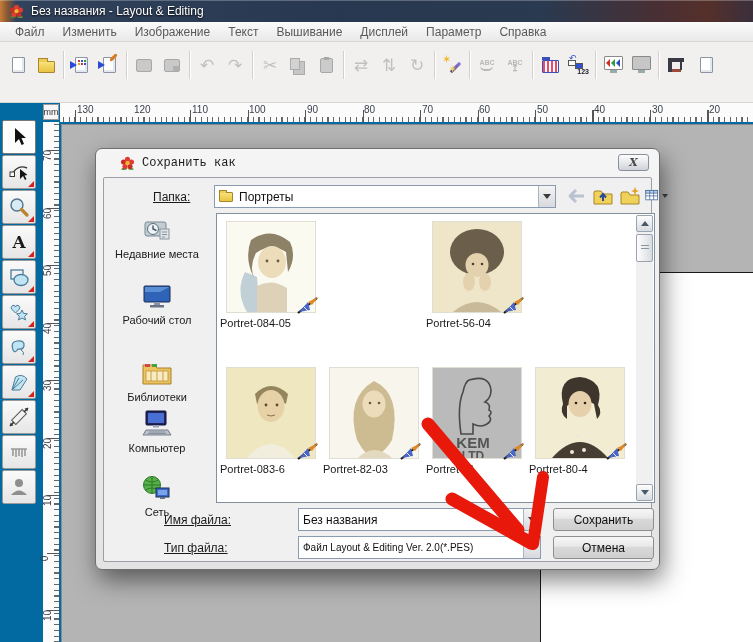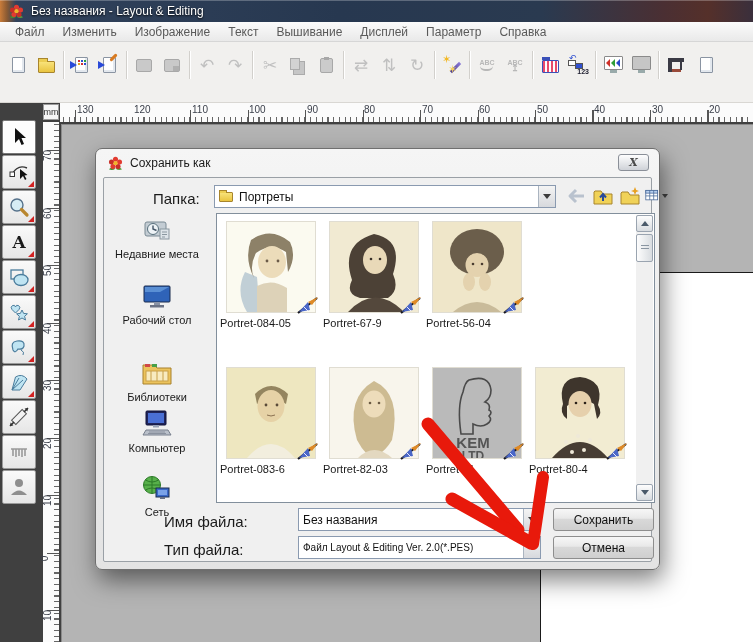--- a/index.html
+++ b/index.html
@@ -1,18 +1,18 @@
 <!DOCTYPE html>
 <html><head>
 <meta charset="utf-8">
 <style>
   * { margin:0; padding:0; box-sizing:border-box; }
   html,body { width:753px; height:642px; }
   body { font-family:"Liberation Sans", sans-serif; background:#f0f0f0; }
-  #stage { position:relative; width:753px; height:642px; overflow:hidden; background:#404040; }
+  #stage { position:relative; width:753px; height:642px; overflow:hidden; background:#0369a1; }
 
   
   .titlebar { position:absolute; left:0; top:0; width:753px; height:22px;
     background:linear-gradient(90deg,#c97c3a 0px,#8a5a33 7px,#31425c 16px,#273850 45%,#2a3a50 72%,#4a2f33 88%,#55302a 94%,#3a2f3c 100%);
     box-shadow:inset 0 1px 0 rgba(255,255,255,.25); display:flex; align-items:center; }
   .titlebar .app-icon { width:15px; height:15px; margin-left:9px; }
   .titlebar .title { color:#fff; font-size:12px; margin-left:7px; text-shadow:0 1px 2px #000; }
 
   .menubar { position:absolute; left:0; top:22px; width:753px; height:20px;
     background:linear-gradient(#fbfbfb,#e9e9e9); border-bottom:1px solid #d6d6d6;
@@ -102,31 +102,31 @@
     border:1px solid #9a9a9a; border-radius:2px; display:flex; align-items:center; justify-content:center;
     position:relative; }
   .ptool.active { background:#fdfdfd; border-color:#777; box-shadow:inset 0 0 0 1px #fff; }
   .ptool.fly::after { content:""; position:absolute; right:1px; bottom:1px; width:0; height:0;
     border-left:6px solid transparent; border-bottom:6px solid #d22222; }
 
   
   .dialog { position:absolute; left:95px; top:148px; width:565px; height:422px;
     background:linear-gradient(#f5f5f5,#e3e3e3); border:1px solid #6f6f6f; border-radius:7px;
     box-shadow:3px 10px 24px rgba(0,0,0,.5); z-index:10; }
-  .dlg-title { position:absolute; left:0; top:0; width:100%; height:28px; display:flex; align-items:center; }
+  .dlg-title { position:absolute; left:12px; top:0; width:100%; height:28px; display:flex; align-items:center;font-family:Liberation Mono, monospace; }
   .dlg-title .d-icon { width:15px; height:15px; margin-left:12px; }
   .dlg-title .d-text { font-size:12px; color:#1a1a1a; margin-left:7px; }
   .dlg-close { position:absolute; right:10px; top:5px; width:31px; height:17px;
     background:linear-gradient(#fefefe,#cfd2d8); border:1px solid #8a8f98; border-radius:3px;
     display:flex; align-items:center; justify-content:center;
     font-family:"DejaVu Serif", serif; font-style:italic; font-weight:bold; font-size:11px; color:#4a4a4a; }
   .dlg-body { position:absolute; left:7px; top:28px; right:7px; bottom:7px; background:#f0f0f0;
     border:1px solid #9aa0a6; border-radius:2px; }
 
-  .lbl { position:absolute; font-size:15px; color:#1a1a1a; }
+  .lbl { position:absolute; font-size:12px; color:#1a1a1a;text-decoration:underline; }
 
   .combo { position:absolute; height:23px; background:#fff; border:1px solid #8a9ab0;
     display:flex; align-items:center; font-size:12px; color:#111; }
   .combo .cfolder { width:14px; height:10px; background:linear-gradient(#f8e27a,#e9c440);
     border:1px solid #a8852c; border-radius:1px; margin:0 6px 0 4px; position:relative; flex:none; }
   .combo .cfolder::before { content:""; position:absolute; top:-3px; left:-1px; width:6px; height:2px;
     background:#eccd52; border:1px solid #a8852c; border-bottom:none; }
   .combo .val { flex:1; padding-left:4px; white-space:nowrap; overflow:hidden; }
   .combo .val.pad { padding-left:0; }
   .cmb-btn { width:17px; height:100%; border-left:1px solid #aab4c0;
@@ -524,36 +524,20 @@
               <path d="M30 64 Q45 56 60 66 L60 90 L30 90 Z" fill="#ddd2b8"></path>
               <circle cx="40" cy="39" r="1.4" fill="#6a5a48"></circle>
               <circle cx="51" cy="39" r="1.4" fill="#6a5a48"></circle>
             </svg>
           <svg class="pes-badge">
               <use href="#pes"></use>
             </svg>
         </div>
         <div class="fname">Portret-084-05</div>
       </div>
-      <div class="file" style="left:106px; top:8px">
-        <div class="thumb">
-          <svg class="art" viewBox="0 0 88 90">
-              <rect width="88" height="90" fill="#f1ead2"></rect>
-              <path d="M22 58 Q10 22 44 12 Q74 18 63 52 Q70 68 58 76 L30 76 Q15 72 22 58 Z" fill="#4c4136"></path>
-              <ellipse cx="45" cy="38" rx="12" ry="14" fill="#e9d9b8"></ellipse>
-              <path d="M18 90 Q44 62 72 88 L72 90 Z" fill="#54483c"></path>
-              <circle cx="41" cy="37" r="1.3" fill="#3a3028"></circle>
-              <circle cx="50" cy="37" r="1.3" fill="#3a3028"></circle>
-            </svg>
-          <svg class="pes-badge">
-              <use href="#pes"></use>
-            </svg>
-        </div>
-        <div class="fname">Portret-67-9</div>
-      </div>
       <div class="file" style="left:209px; top:8px">
         <div class="thumb">
           <svg class="art" viewBox="0 0 88 90">
               <rect width="88" height="90" fill="#efe6c9"></rect>
               <ellipse cx="44" cy="30" rx="27" ry="23" fill="#6b5e4b"></ellipse>
               <ellipse cx="44" cy="43" rx="11.5" ry="12" fill="#e4d2ae"></ellipse>
               <ellipse cx="36" cy="60" rx="6" ry="9" fill="#e4d2ae"></ellipse>
               <ellipse cx="52" cy="60" rx="6" ry="9" fill="#e4d2ae"></ellipse>
               <path d="M20 90 Q44 70 68 90 Z" fill="#c9bb9a"></path>
               <circle cx="40" cy="42" r="1.3" fill="#4a3c30"></circle>

